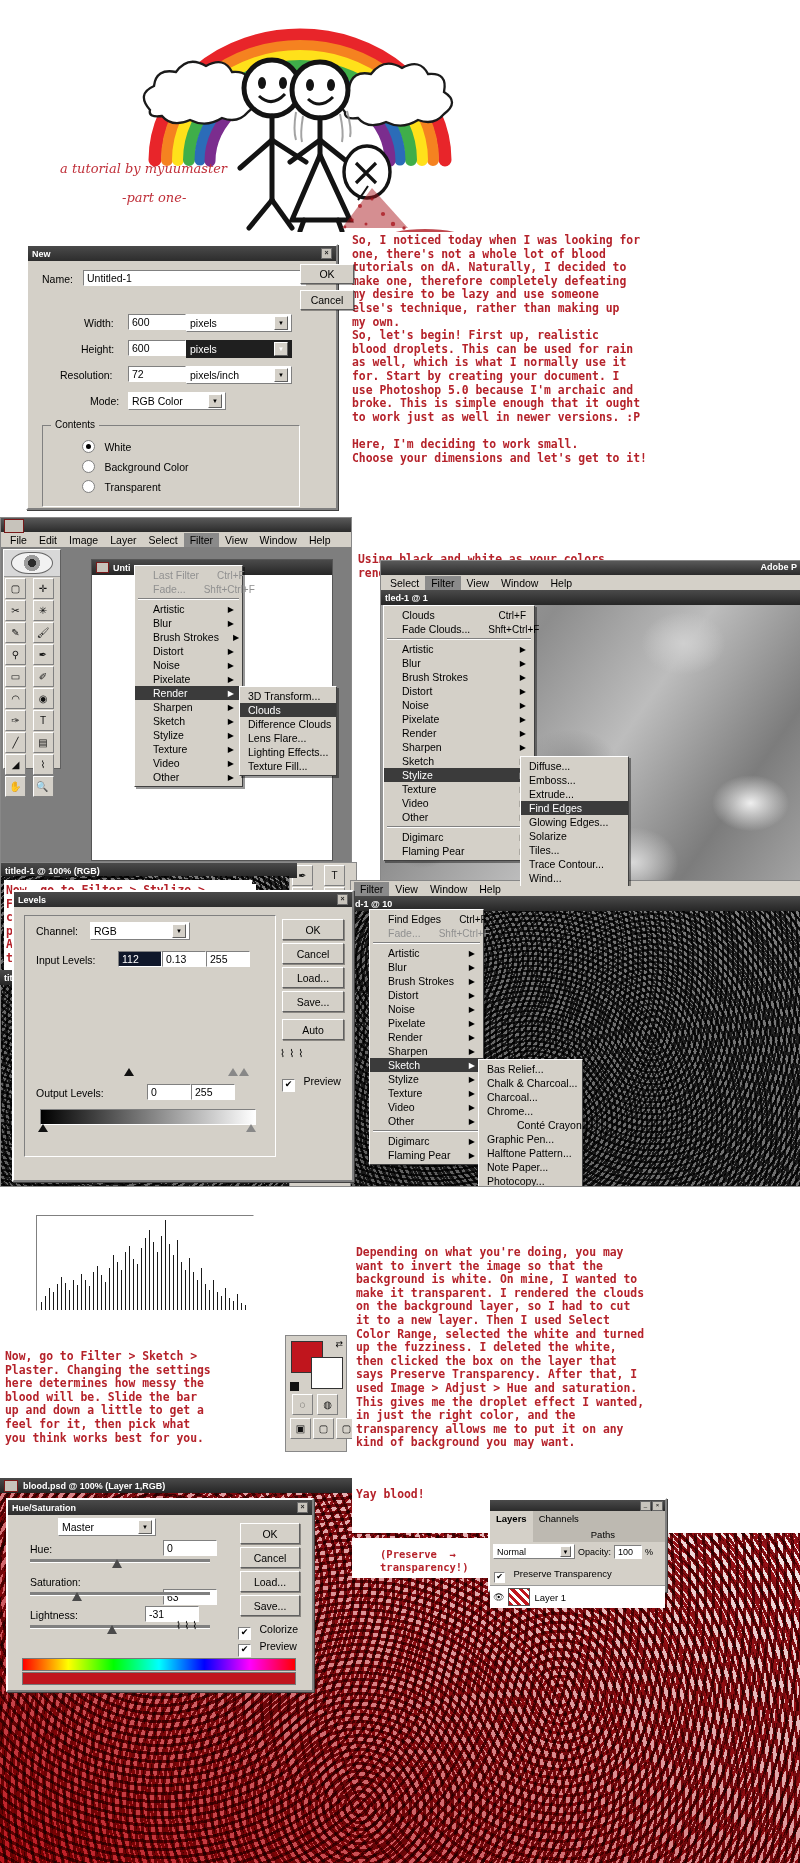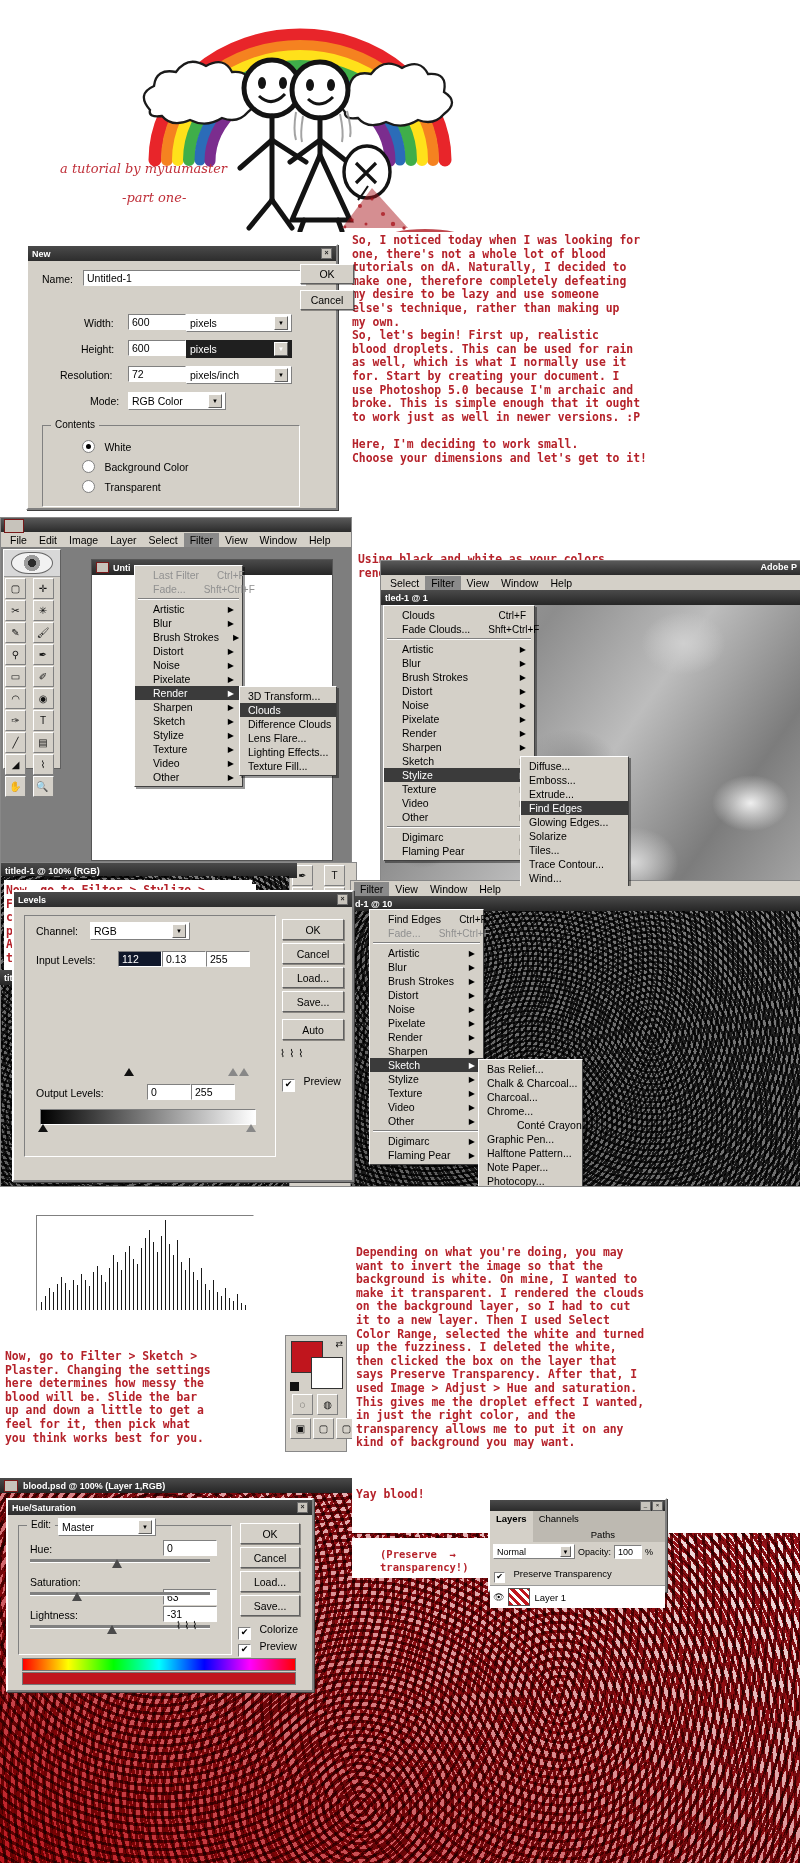--- a/index.html
+++ b/index.html
@@ -822,40 +822,37 @@
   <span>blood.psd @ 100% (Layer 1,RGB)</span>
 </div>
 <div class="abs canvas-blood" style="left:0px;top:1491px;width:800px;height:372px;"></div>
 
 <div class="abs ps-dialog" style="left:6px;top:1498px;width:304px;height:190px;z-index:20;">
   <div class="ps-titlebar">
     <span>Hue/Saturation</span>
     <span class="tb-close">×</span>
   </div>
   <div style="position:relative;height:175px;">
-    <div class="abs grp" style="left:10px;top:10px;width:212px;height:128px;">
-      <div class="grp-label">Edit:</div>
-    </div>
     <div class="abs combo white" style="left:50px;top:3px;width:90px;">
       <span>Master</span>
         <span class="arrow">▼</span>
     </div>
 
     <div class="abs lbl" style="left:22px;top:28px;">Hue:</div>
     <div class="abs fld" style="left:155px;top:25px;width:46px;">0</div>
     <div class="abs" style="left:22px;top:44px;width:180px;height:3px;background:#808080;border-bottom:1px solid #fff;"></div>
     <span class="abs" style="left:104px;top:44px;border-left:5px solid transparent;border-right:5px solid transparent;border-bottom:9px solid #4a4a4a;"></span>
 
     <div class="abs lbl" style="left:22px;top:61px;">Saturation:</div>
     <div class="abs fld" style="left:155px;top:74px;width:46px;">63</div>
     <div class="abs" style="left:22px;top:77px;width:180px;height:3px;background:#808080;border-bottom:1px solid #fff;"></div>
     <span class="abs" style="left:64px;top:77px;border-left:5px solid transparent;border-right:5px solid transparent;border-bottom:9px solid #4a4a4a;"></span>
 
     <div class="abs lbl" style="left:22px;top:94px;">Lightness:</div>
-    <div class="abs fld" style="left:155px;top:91px;width:46px;">-31</div>
+    <div class="abs fld" style="left:137px;top:91px;width:46px;">-31</div>
     <div class="abs" style="left:22px;top:110px;width:180px;height:3px;background:#808080;border-bottom:1px solid #fff;"></div>
     <span class="abs" style="left:99px;top:110px;border-left:5px solid transparent;border-right:5px solid transparent;border-bottom:9px solid #4a4a4a;"></span>
 
     <div class="abs btn" style="left:232px;top:8px;width:58px;height:19px;">OK</div>
     <div class="abs btn" style="left:232px;top:32px;width:58px;height:19px;">Cancel</div>
     <div class="abs btn" style="left:232px;top:56px;width:58px;height:19px;">Load...</div>
     <div class="abs btn" style="left:232px;top:80px;width:58px;height:19px;">Save...</div>
     <div class="abs" style="left:168px;top:104px;display:flex;gap:3px;">
       <span class="lbl">⌇</span>
       <span class="lbl">⌇</span>

